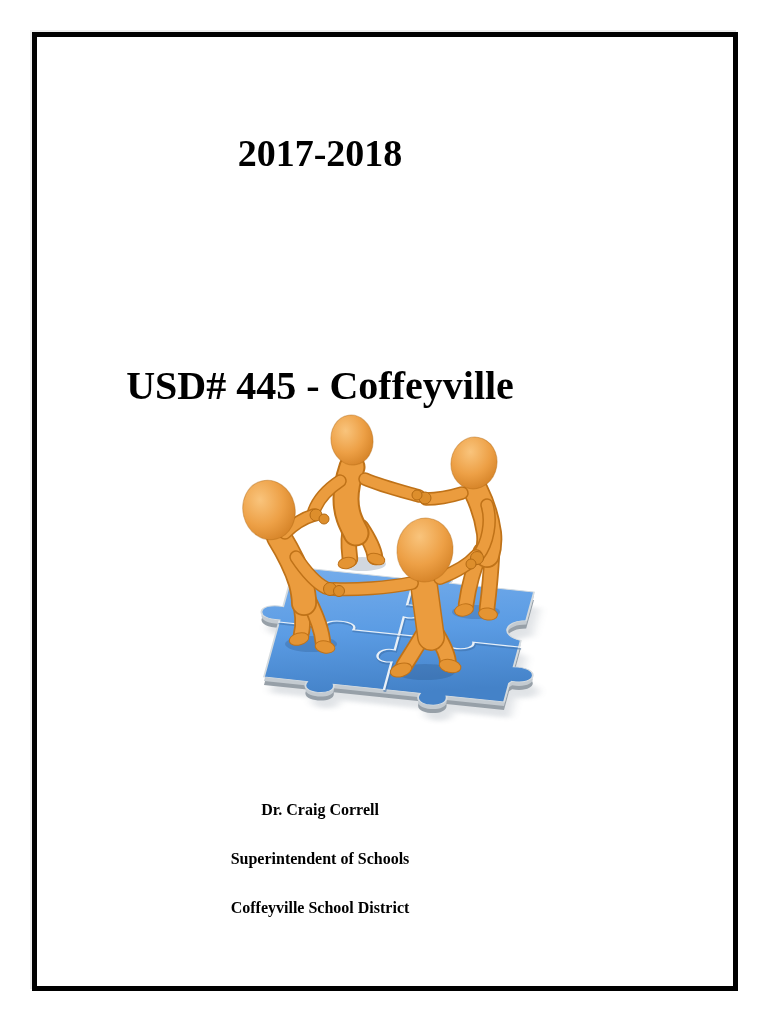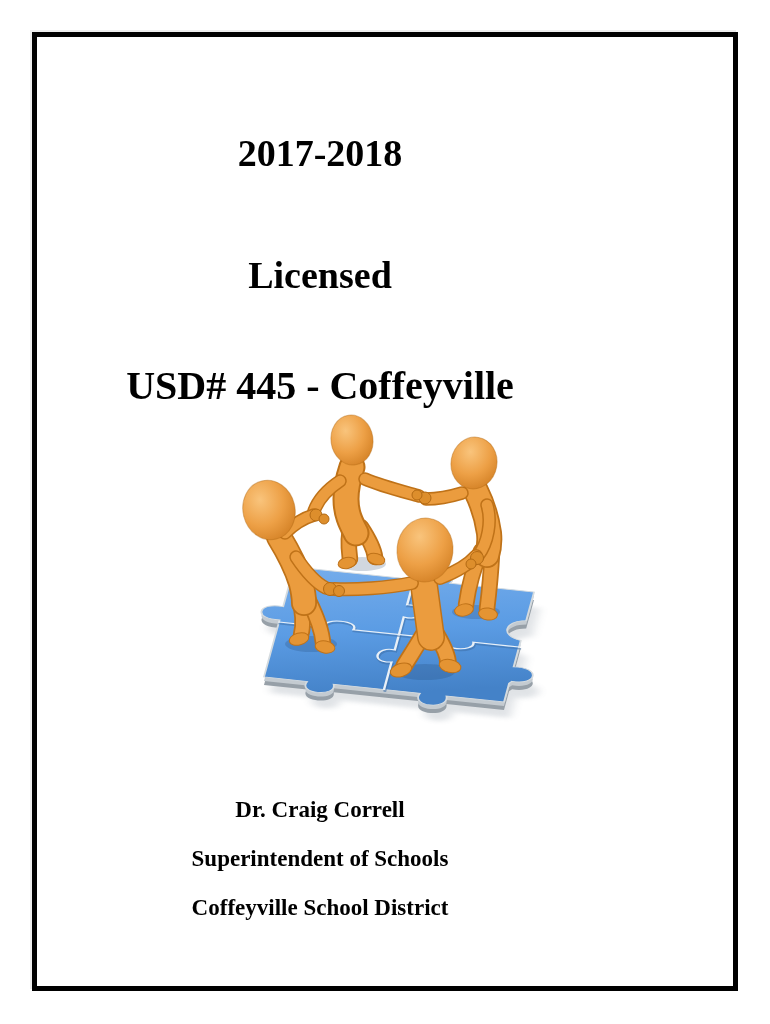--- a/index.html
+++ b/index.html
@@ -14,39 +14,38 @@
     box-sizing:border-box;border:5px solid var(--frame-color,#000000);
     box-shadow:-2px -2px 0 rgba(0,0,0,0.07);
   }
   .tline{
     position:absolute;left:32px;width:576px;text-align:center;font-weight:bold;
     white-space:pre-line;
   }
   .year{top:131px;font-size:38px;line-height:44px;}
   .title{top:217px;font-size:38px;line-height:39px;}
   .district{top:336px;font-size:40px;line-height:44px;margin-top:28px;}
-  .footer{top:773px;font-size:23px;line-height:24.5px;}
+  .footer{top:773px;font-size:16px;line-height:24.5px;}
   .illus{position:absolute;left:219px;top:407px;width:332px;height:345px;}
   
   .limb-o{fill:none;stroke:#BF7218;stroke-linecap:round;}
   .limb-i{fill:none;stroke:var(--figure-orange,#EB9C3E);stroke-linecap:round;}
   .head{fill:url(#gHead);stroke:#B36A14;stroke-opacity:.45;stroke-width:1;}
   .foot{fill:#E49433;stroke:#BF7218;stroke-width:1;}
   .hand{fill:#DD8E2C;stroke:#B36A14;stroke-width:1;}
   .fshadow{fill:rgba(25,55,95,0.20);}
 </style>
 </head>
 <body>
 
 <div class="frame"></div>
 
 <div class="tline year">2017-2018</div>
 
 <div class="tline title">
-  <div>Licensed</div>
 </div>
 
 <div class="tline district">USD# 445 - Coffeyville</div>
 
 <svg class="illus" viewBox="0 0 332 345" role="img">
   <defs>
     <radialGradient id="gHead" cx="38%" cy="30%" r="80%">
       <stop offset="0%" stop-color="#F9C47C"></stop>
       <stop offset="55%" stop-color="#EDA046"></stop>
       <stop offset="100%" stop-color="#D17E22"></stop>

